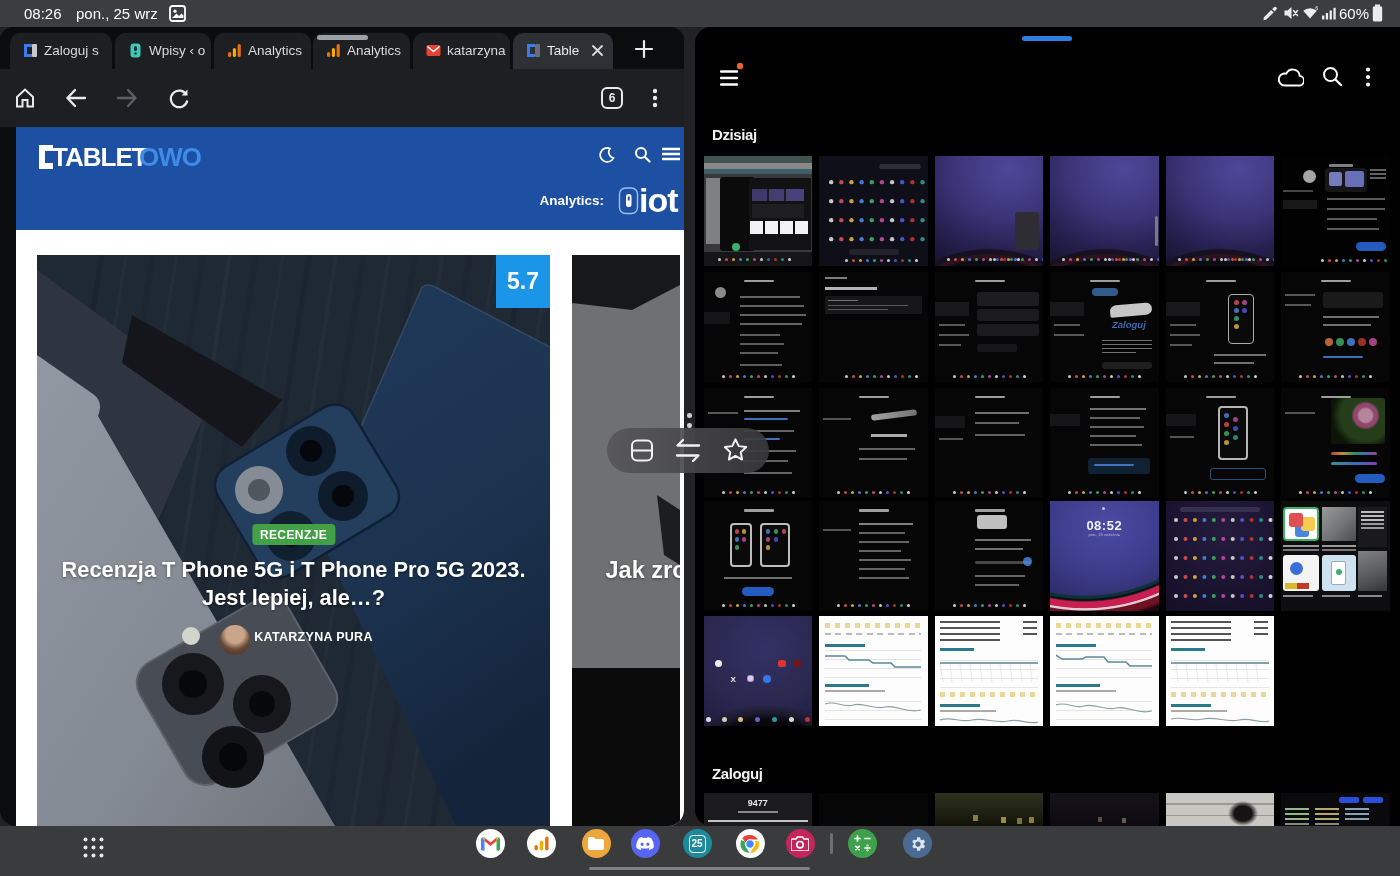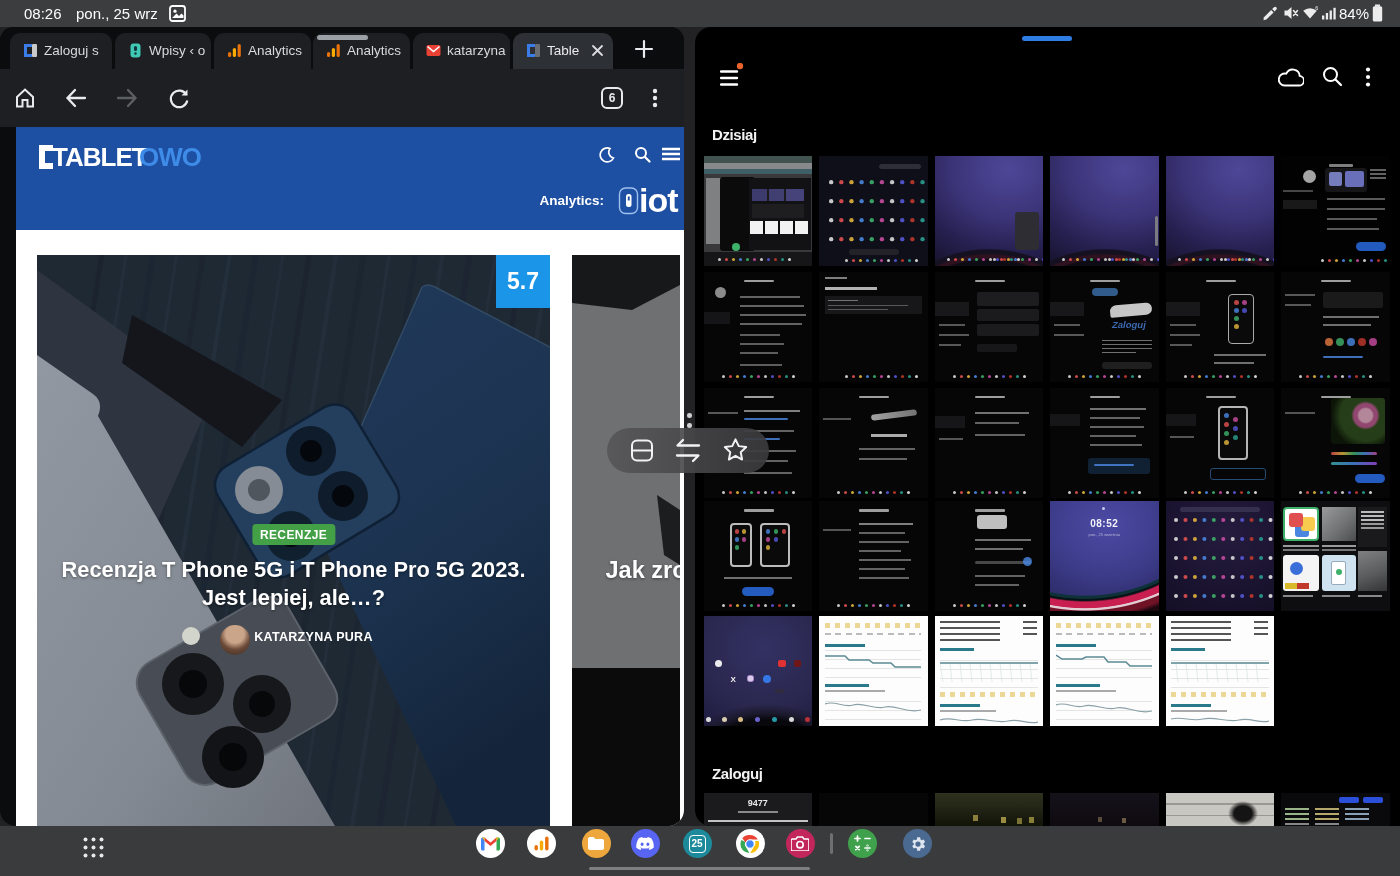--- a/index.html
+++ b/index.html
@@ -69,21 +69,21 @@
   <svg class="abs" style="left:1302px;top:5px" width="17" height="15" viewBox="0 0 17 15">
         <path d="M1.2 5.8 A10.5 10.5 0 0 1 14.8 5.8 L8 13.6 Z" fill="#ececec"></path>
         <text x="13.2" y="4.6" font-size="5.5" fill="#ececec">6</text>
       </svg>
   <svg class="abs" style="left:1322px;top:6px" width="14" height="14" viewBox="0 0 14 14">
         <rect x="0" y="9.5" width="2.3" height="4" fill="#ececec"></rect>
         <rect x="3.8" y="7" width="2.3" height="6.5" fill="#ececec"></rect>
         <rect x="7.6" y="4.5" width="2.3" height="9" fill="#ececec"></rect>
         <rect x="11.4" y="1.8" width="2.3" height="11.7" fill="#ececec"></rect>
       </svg>
-  <span class="t" style="left:1339px;top:4.5px;font-size:15px">84%</span>
+  <span class="t" style="left:1339px;top:4.5px;font-size:15px">60%</span>
   <svg class="abs" style="left:1372px;top:4px" width="11" height="18" viewBox="0 0 11 18">
         <rect x="3" y="0.5" width="5" height="2.2" fill="#ececec"></rect>
         <rect x="0.8" y="2.2" width="9.4" height="15.3" rx="1.6" fill="#ececec"></rect>
       </svg>
 </div>
 
 <div id="bw">
   <div id="tabstrip">
 
     <div class="tab" style="left:10px;width:102px">
@@ -530,21 +530,21 @@
     <div class="abs" style="left:40px;top:38px;width:56px;height:2px;background:#888"></div>
     <div class="abs" style="left:40px;top:47px;width:48px;height:2px;background:#888"></div>
     <div class="abs" style="left:40px;top:60px;width:56px;height:2.5px;border-radius:2px;background:#555"></div>
     <div class="abs" style="left:88px;top:56px;width:9px;height:9px;border-radius:50%;background:#4a86e0"></div>
     <div class="abs" style="left:40px;top:74px;width:50px;height:2px;background:#777"></div>
     <div class="abs" style="left:40px;top:83px;width:44px;height:2px;background:#777"></div>
     <i class="dk" style="left:18px;bottom:4px"></i>
   </div>
   <div class="th" style="left:355px;top:474px;background:radial-gradient(185% 185% at 32% -72%, rgba(0,0,0,0) 0 85.2%, #0e3238 85.7% 86.8%, #061418 87.2% 87.8%, #c81e50 88.6% 91.4%, #e2ccd4 91.8% 92.5%, #701225 93% 95.5%, #1c0710 97.5%),radial-gradient(125% 105% at 52% 22%, #4c4aa4 0%, #3d3c8a 42%, #2d2c6a 72%, #1e1d4a 100%)">
     <div class="abs" style="left:52px;top:6px;width:3px;height:3px;border-radius:50%;background:#c8c8e8"></div>
-    <div class="abs" style="left:0;top:17px;width:100%;text-align:center;color:#f2f2f8;font-size:10px;font-weight:bold;letter-spacing:.5px">08:52</div>
+    <div class="abs" style="left:0;top:17px;width:100%;text-align:center;color:#f2f2f8;font-size:13px;font-weight:bold;letter-spacing:.5px">08:52</div>
     <div class="abs" style="left:0;top:31px;width:100%;text-align:center;color:#b8b8d8;font-size:4px">pon., 25 września</div>
   </div>
   <div class="th" style="left:470.5px;top:474px;background:radial-gradient(120% 110% at 55% 30%, #251c3e 0%, #1a132f 50%, #100b1e 100%)">
     <div class="abs" style="left:14px;top:6px;width:80px;height:5px;border-radius:3px;background:#35304e"></div>
     <i class="dk" style="left:8px;top:17px;transform:scale(1.35);transform-origin:0 0"></i>
     <i class="dk" style="left:8px;top:36px;transform:scale(1.35);transform-origin:0 0"></i>
     <i class="dk" style="left:8px;top:55px;transform:scale(1.35);transform-origin:0 0"></i>
     <i class="dk" style="left:8px;top:74px;transform:scale(1.35);transform-origin:0 0"></i>
     <i class="dk" style="left:8px;top:93px;transform:scale(1.35);transform-origin:0 0"></i>
   </div>

